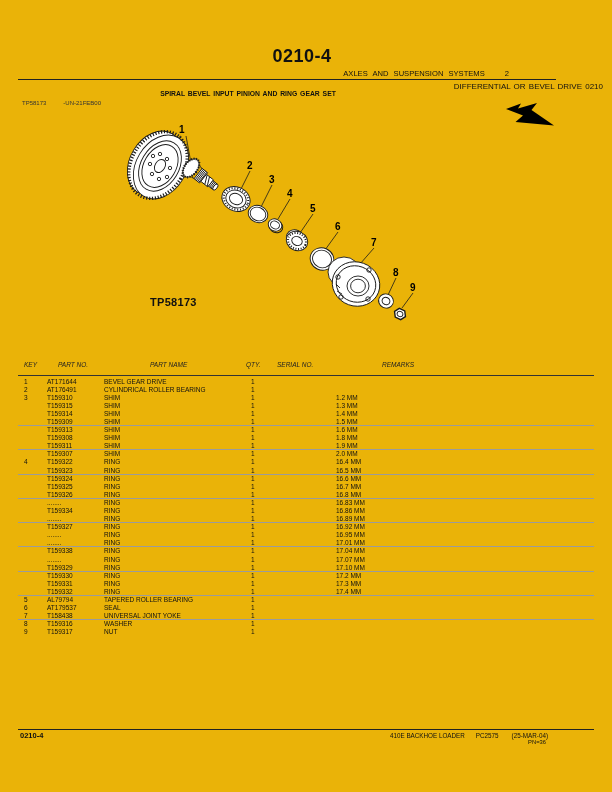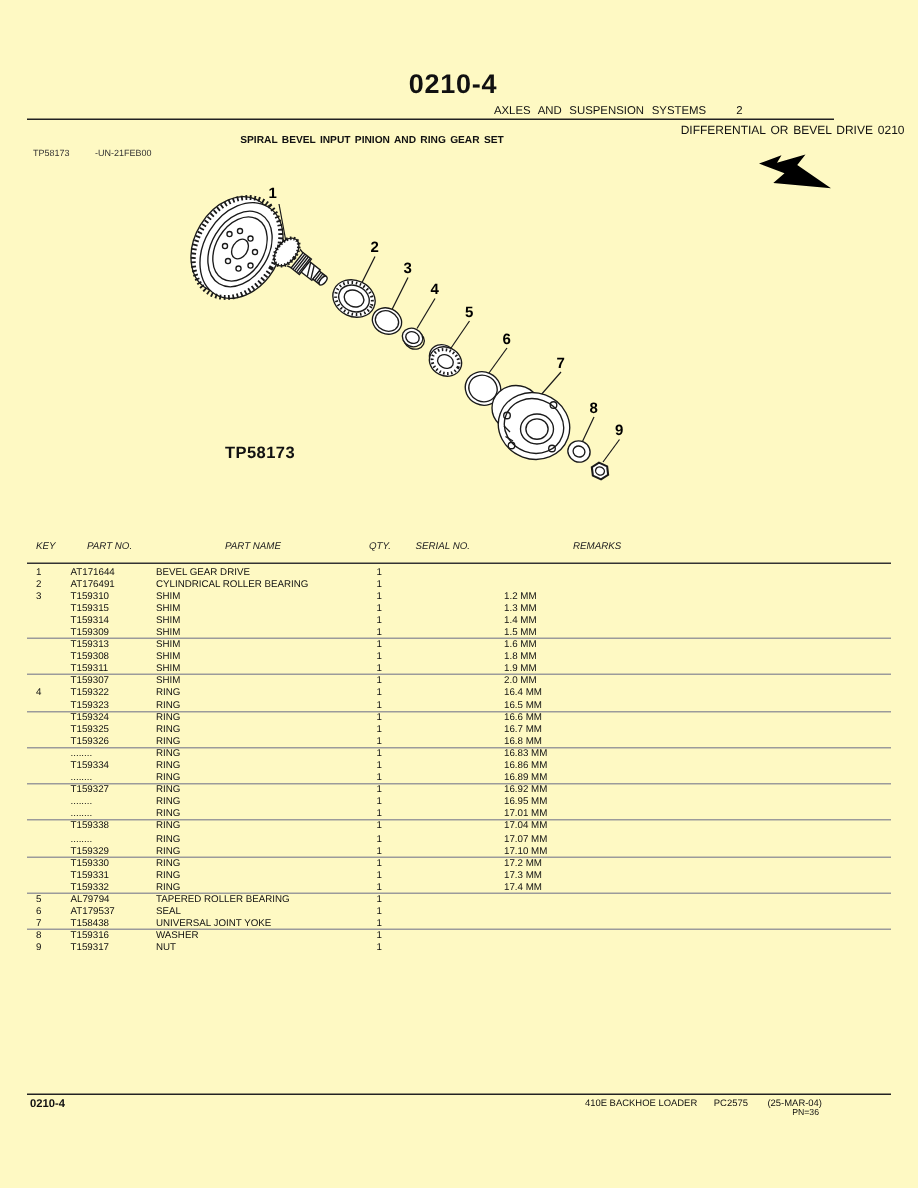--- a/index.html
+++ b/index.html
@@ -1,26 +1,26 @@
 <!DOCTYPE html>
 <html><head>
 <meta charset="utf-8">
 <style>
   html,body{margin:0;padding:0;background:#e8e8e8;}
   .page{
-    position:relative;width:612px;height:792px;background:#fef9c3;
+    position:relative;width:612px;height:792px;background:#eab308;
     font-family:"Liberation Sans", sans-serif;color:#111;overflow:hidden;
     margin:0 auto;
   }
   .abs{position:absolute;white-space:nowrap;}
 
   
   .page-title{left:10px;top:46px;width:584px;text-align:center;
     font-size:18px;font-weight:bold;letter-spacing:.5px;}
-  .section-line{left:2px;top:69px;width:493px;text-align:right;font-size:7.6px;word-spacing:3px;}
+  .section-line{left:16px;top:69px;width:493px;text-align:right;font-size:7.6px;word-spacing:3px;}
   .section-page{margin-left:20px;word-spacing:0;}
   .rule-1{left:18px;top:79px;width:538px;height:1px;background:#222;}
   .subsection-line{left:0;top:81.5px;width:567px;text-align:right;font-size:8px;word-spacing:1px;margin-left:36px;}
   .figure-title{left:0;top:90px;width:496px;text-align:center;font-size:6.8px;font-weight:bold;word-spacing:1px;}
   .figure-ref{left:22px;top:99.5px;font-size:6px;color:#333;}
   .figure-ref .suffix{margin-left:17px;}
   .arrow-icon{left:505px;top:99px;}
 
   
   .diagram-svg{left:0;top:0;width:612px;height:360px;}

